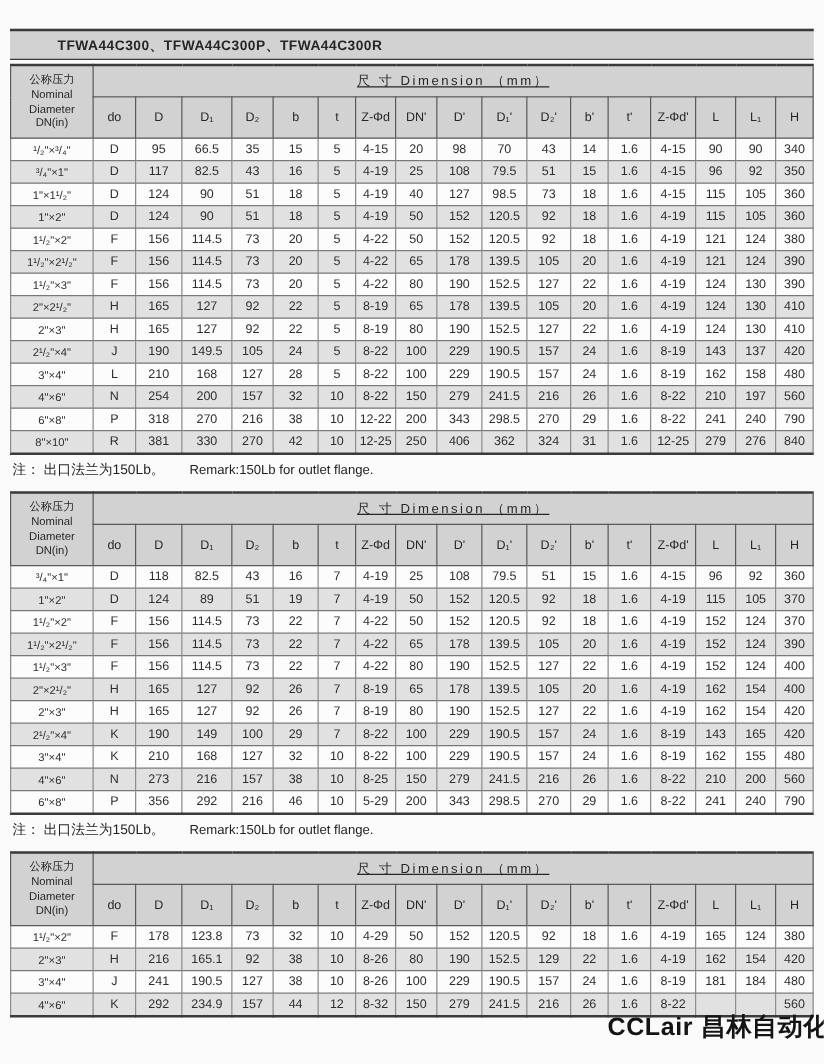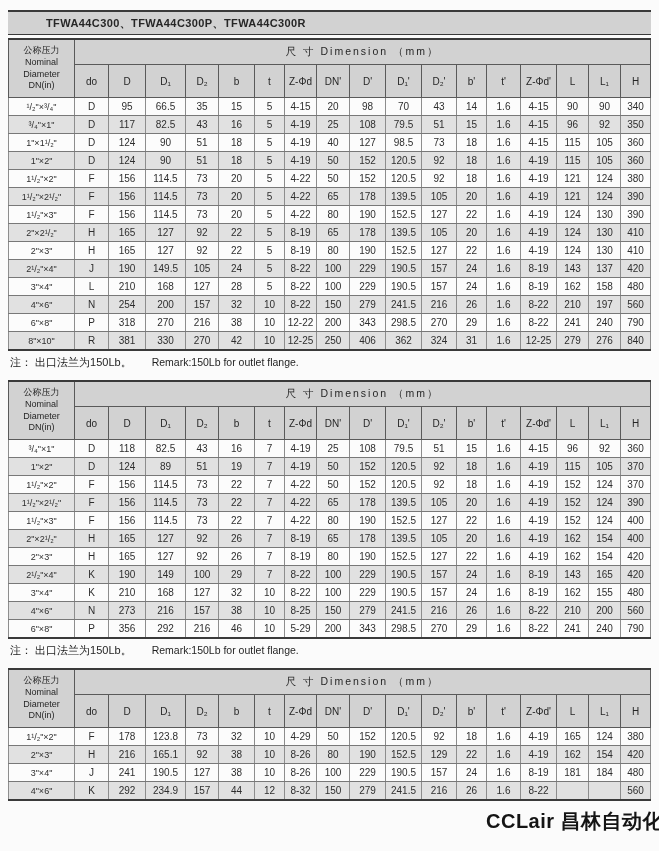--- a/index.html
+++ b/index.html
@@ -1,33 +1,33 @@
 <!DOCTYPE html>
 <html><head>
 <meta charset="utf-8">
 <style>
   html,body{margin:0;padding:0;}
   body{
     width:659px;height:851px;background:#fbfbfb;position:relative;overflow:hidden;
     font-family:"Liberation Sans","DejaVu Sans",sans-serif;color:#2e2e2e;
   }
-  .page{position:absolute;top:0;left:0;width:659px;height:719px;padding:10px 8px 0 8px;box-sizing:border-box;}
+  .page{position:absolute;top:0;left:0;width:659px;height:719px;padding:23px 8px 0 8px;box-sizing:border-box;}
   .block{margin-bottom:10px;}
   .band{
     background:#d2d2d2;border-top:2px solid #3a3a3a;border-bottom:1px solid #3a3a3a;
     padding:4px 0 3px 38px;font-size:11px;font-weight:bold;color:#262626;letter-spacing:.4px;
   }
   table{
     border-collapse:collapse;table-layout:fixed;width:643px;margin-top:3px;
     border-top:2px solid #3a3a3a;border-bottom:2px solid #3a3a3a;
     border-left:1px solid #9a9a9a;border-right:1px solid #9a9a9a;
   }
   thead th{background:#d2d2d2;border:1px solid #5a5a5a;font-weight:normal;color:#262626;}
   th.dn{font-size:9px;line-height:1.3;white-space:pre-line;padding:2px 0;}
-  th.dim{font-size:10.5px;height:22px;letter-spacing:2px;}
+  th.dim{font-size:10.5px;height:22px;letter-spacing:2px;text-decoration:underline;}
   tr.colrow th{height:30px;font-size:10px;}
   tbody td{
     border-left:1px solid #8d8d8d;border-right:1px solid #8d8d8d;border-bottom:1px solid #787878;
     text-align:center;font-size:10px;height:17px;padding:0 1px;
   }
   tbody tr:nth-child(odd){background:#fcfcfc;}
   tbody tr:nth-child(even){background:#e1e1e1;}
   td.size{font-size:9px;}
   .note{margin:4px 0 0 2px;font-size:11px;color:#1f1f1f;}
   .note .note-en{margin-left:20px;font-size:10.5px;}

